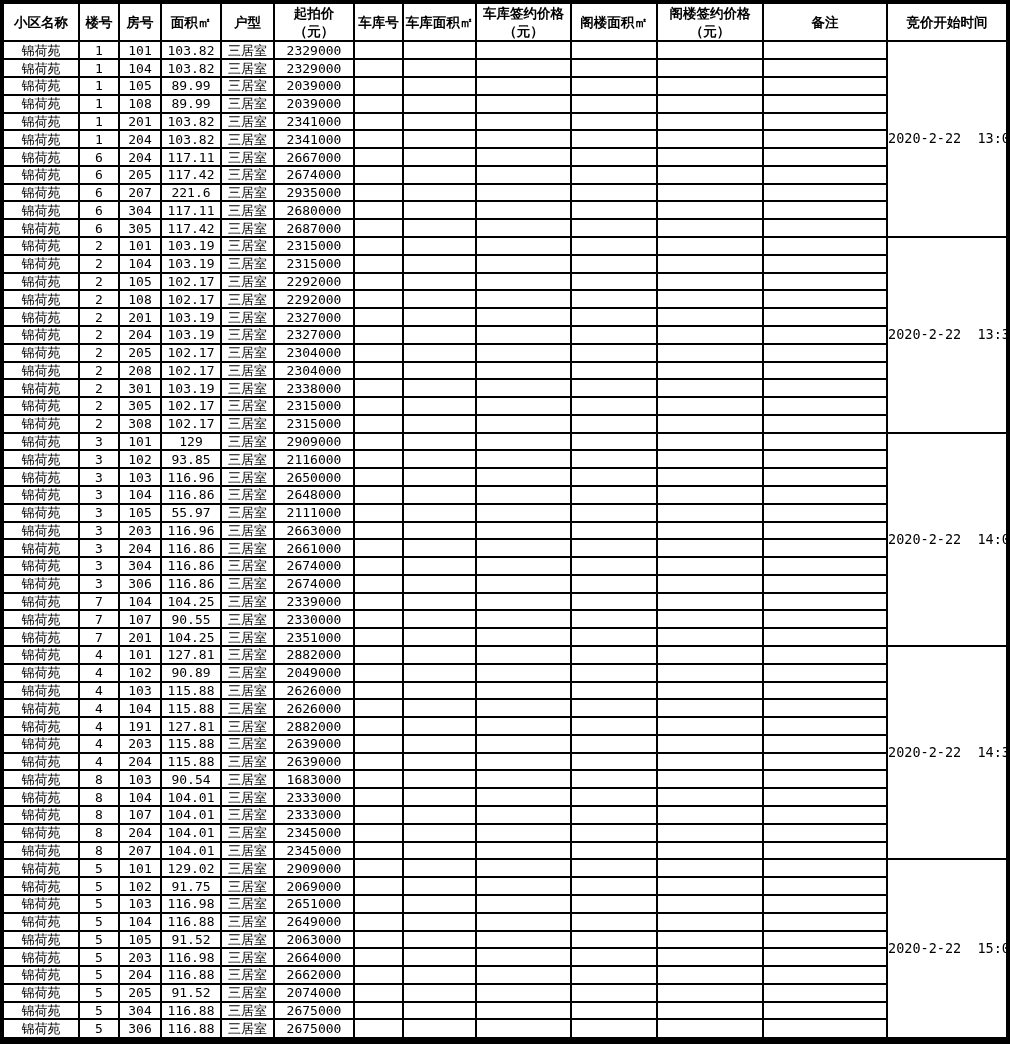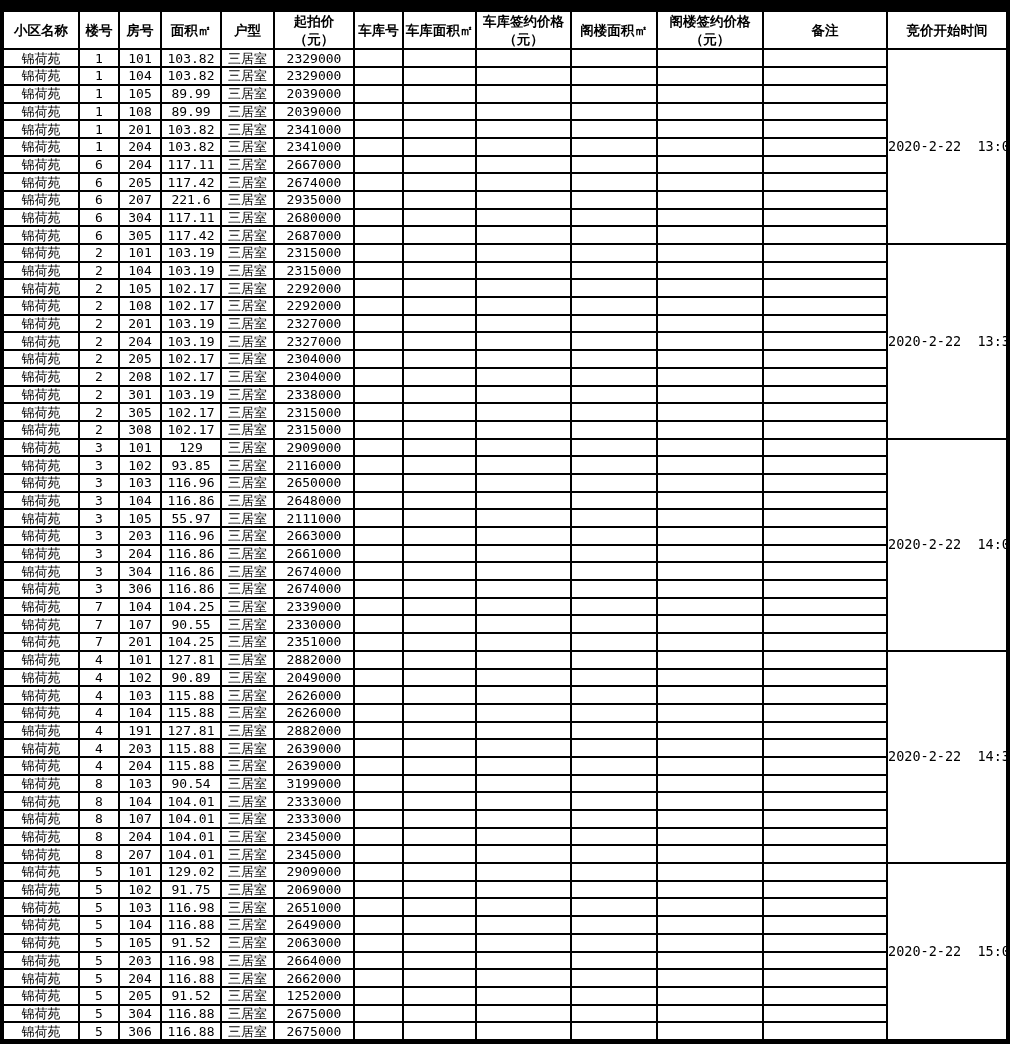--- a/index.html
+++ b/index.html
@@ -1,21 +1,21 @@
 <!DOCTYPE html>
 <html><head>
 <meta charset="utf-8">
 <style>
   html, body { margin: 0; padding: 0; background: #000; }
   .sheet {
     width: 1010px;
     height: 1044px;
     box-sizing: border-box;
     background: #000;
-    padding: 10px 2px 5px 2px;
+    padding: 2px 2px 5px 2px;
   }
   table {
     border-collapse: collapse;
     table-layout: fixed;
     width: 100%;
     height: 100%;
     background: #fff;
   }
   th, td {
     border: 2px solid #000;
@@ -665,21 +665,21 @@
           <td></td>
           <td></td>
           <td></td>
         </tr>
         <tr>
           <td>锦荷苑</td>
           <td>8</td>
           <td>103</td>
           <td>90.54</td>
           <td>三居室</td>
-          <td>3199000</td>
+          <td>1683000</td>
           <td></td>
           <td></td>
           <td></td>
           <td></td>
           <td></td>
           <td></td>
         </tr>
         <tr>
           <td>锦荷苑</td>
           <td>8</td>
@@ -834,21 +834,21 @@
           <td></td>
           <td></td>
           <td></td>
         </tr>
         <tr>
           <td>锦荷苑</td>
           <td>5</td>
           <td>205</td>
           <td>91.52</td>
           <td>三居室</td>
-          <td>1252000</td>
+          <td>2074000</td>
           <td></td>
           <td></td>
           <td></td>
           <td></td>
           <td></td>
           <td></td>
         </tr>
         <tr>
           <td>锦荷苑</td>
           <td>5</td>

